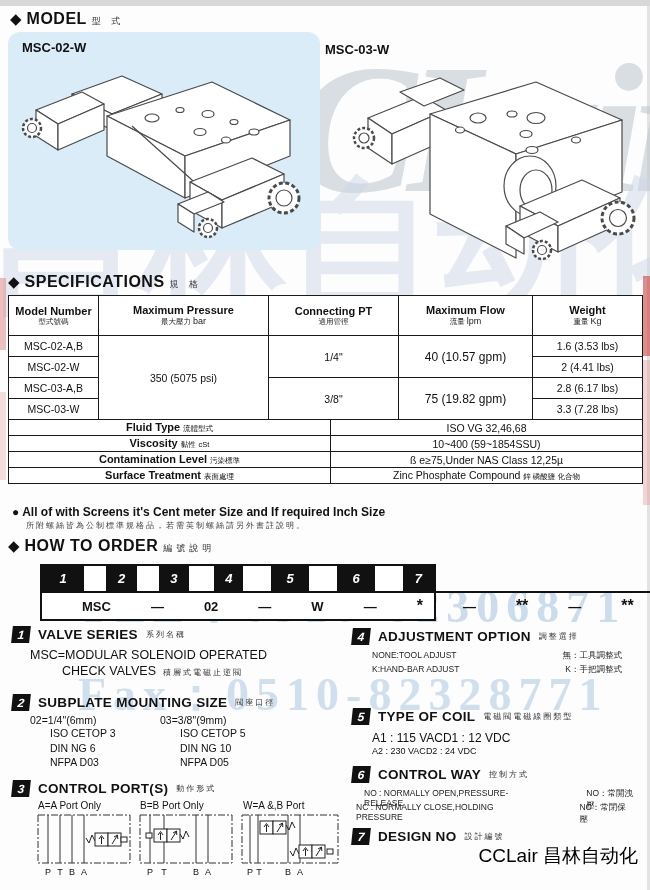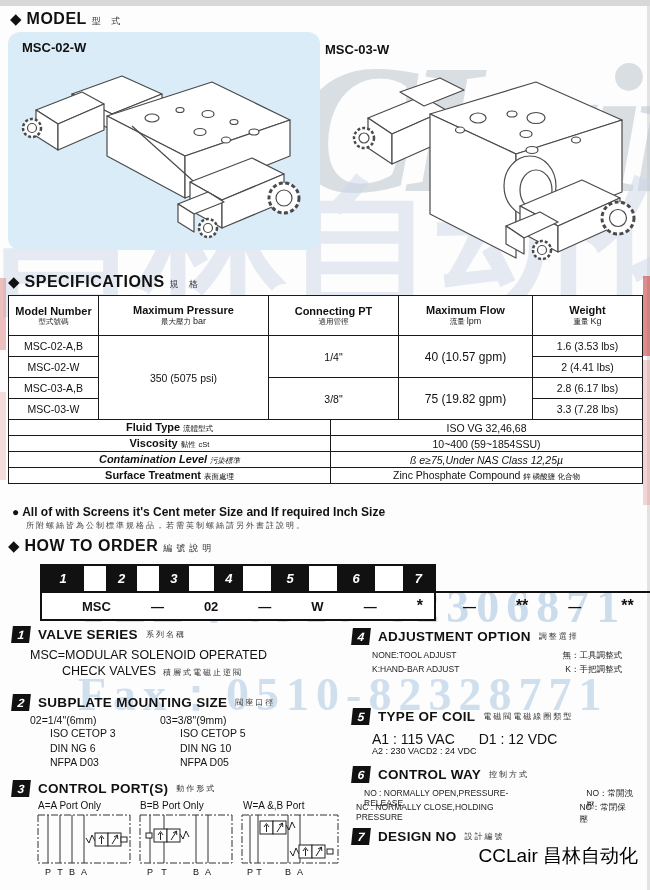--- a/index.html
+++ b/index.html
@@ -221,21 +221,21 @@
       </colgroup>
     <tbody>
         <tr style="height:16px;">
       <td><span class="prop-label">Fluid Type</span> <span class="prop-zh">流體型式</span></td>
       <td>ISO VG 32,46,68</td>
     </tr>
     <tr style="height:16px;">
       <td><span class="prop-label">Viscosity</span> <span class="prop-zh">黏性</span> <span class="prop-zh">cSt</span></td>
       <td>10~400 (59~1854SSU)</td>
     </tr>
-    <tr style="height:16px;font-style:italic;">
+    <tr style="height:16px;">
       <td><span class="prop-label">Contamination Level</span> <span class="prop-zh">污染標準</span></td>
       <td>ß e≥75,Under NAS Class 12,25µ</td>
     </tr>
     <tr style="height:16px;">
       <td><span class="prop-label">Surface Treatment</span> <span class="prop-zh">表面處理</span></td>
       <td><span>Zinc Phosphate Compound</span> <span class="prop-zh">鋅 磷酸鹽 化合物</span></td>
     </tr>
   </tbody>
     </table>
 
@@ -411,21 +411,21 @@
   <div class="abs z2 row body-sm" style="left:372px;top:664px;width:250px;justify-content:space-between;">
     <span>K:HAND-BAR ADJUST</span>
     <span>K：手把調整式</span>
   </div>
 
   <div class="abs z2 nsec-head" style="left:352px;top:708px;">
     <span class="badge">5</span>
     <span class="nsec-title">TYPE OF COIL</span>
     <span class="nsec-zh">電磁閥電磁線圈類型</span>
   </div>
-  <div class="abs z2 row" style="left:372px;top:731px;width:190px;gap:24px;font-size:14px;">
+  <div class="abs z2 row" style="left:372px;top:731px;width:190px;font-size:12px;">
     <span>A1 : 115 VAC</span>
     <span>D1 : 12 VDC</span>
   </div>
   <div class="abs z2 row" style="left:372px;top:746px;width:190px;font-size:9px;">
     <span>A2 : 230 VAC</span>
     <span>D2 : 24 VDC</span>
   </div>
 
   <div class="abs z2 nsec-head" style="left:352px;top:766px;">
     <span class="badge">6</span>

